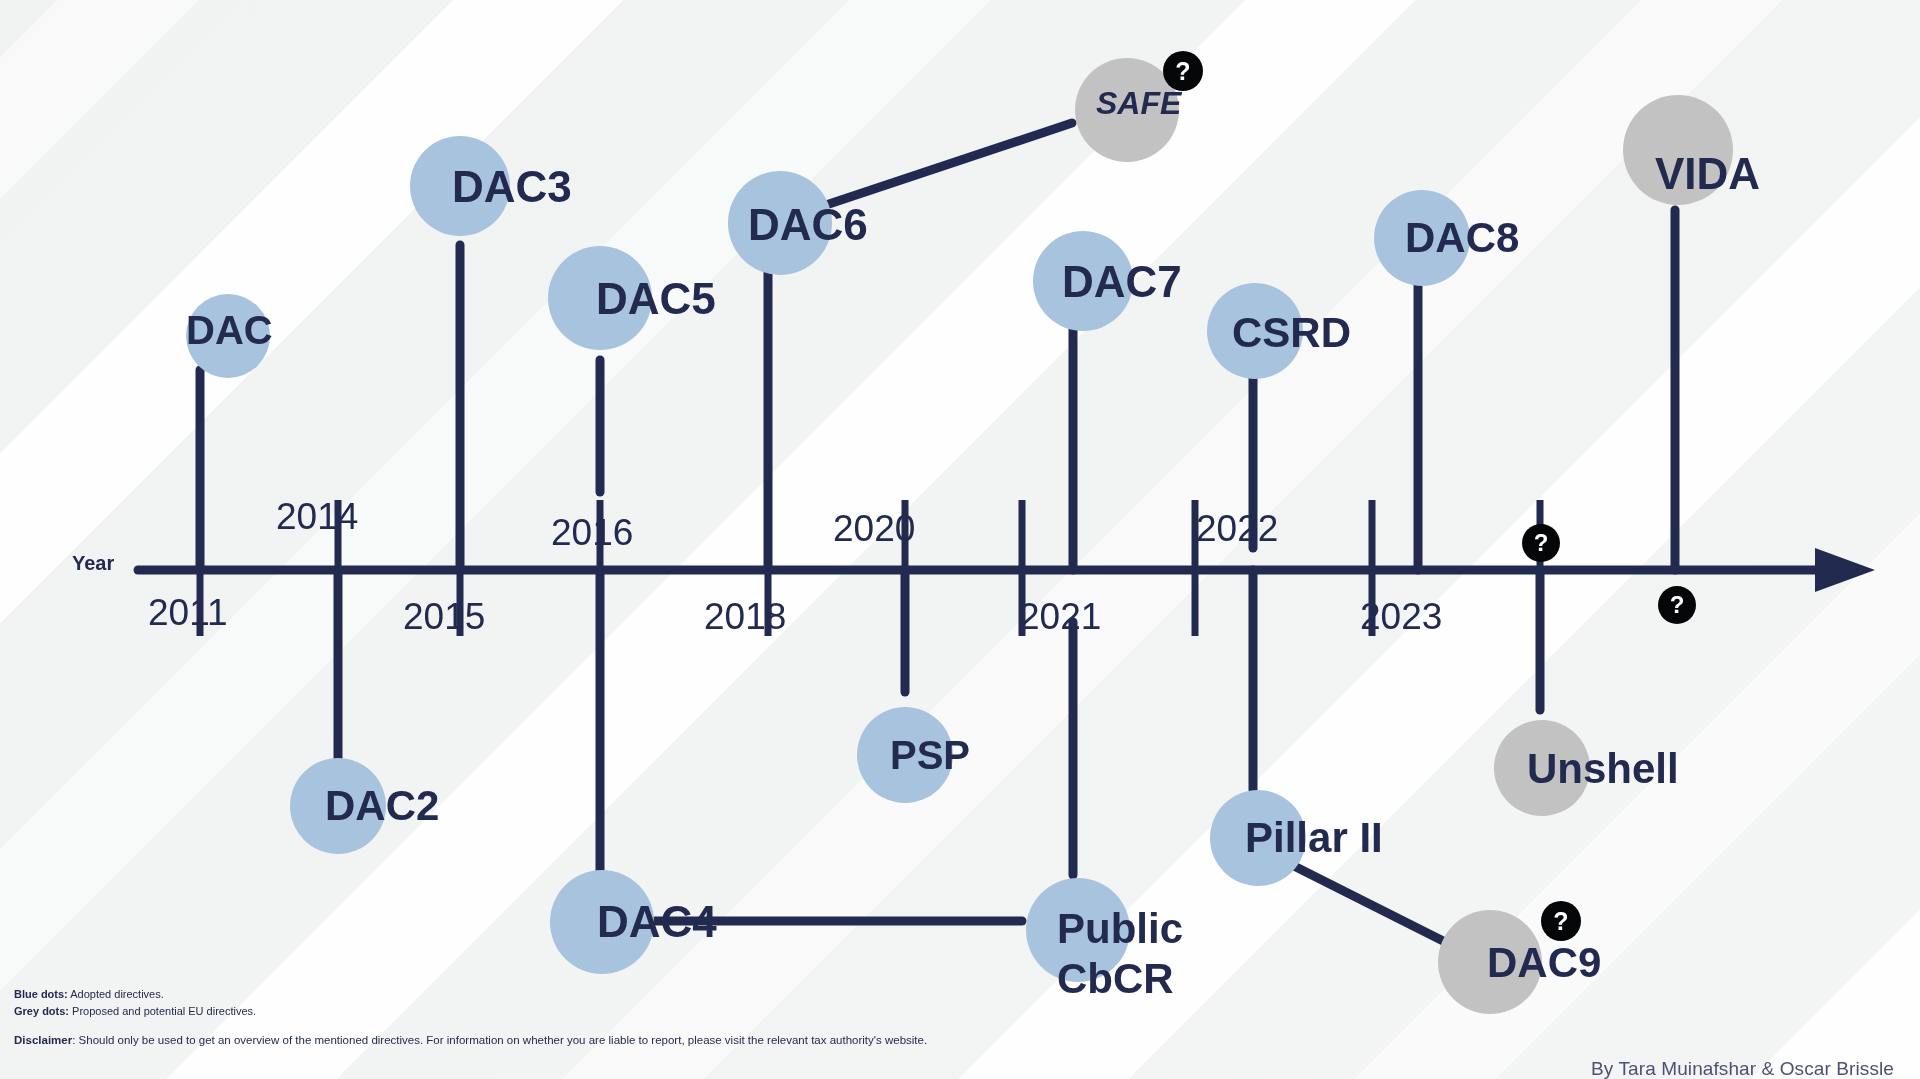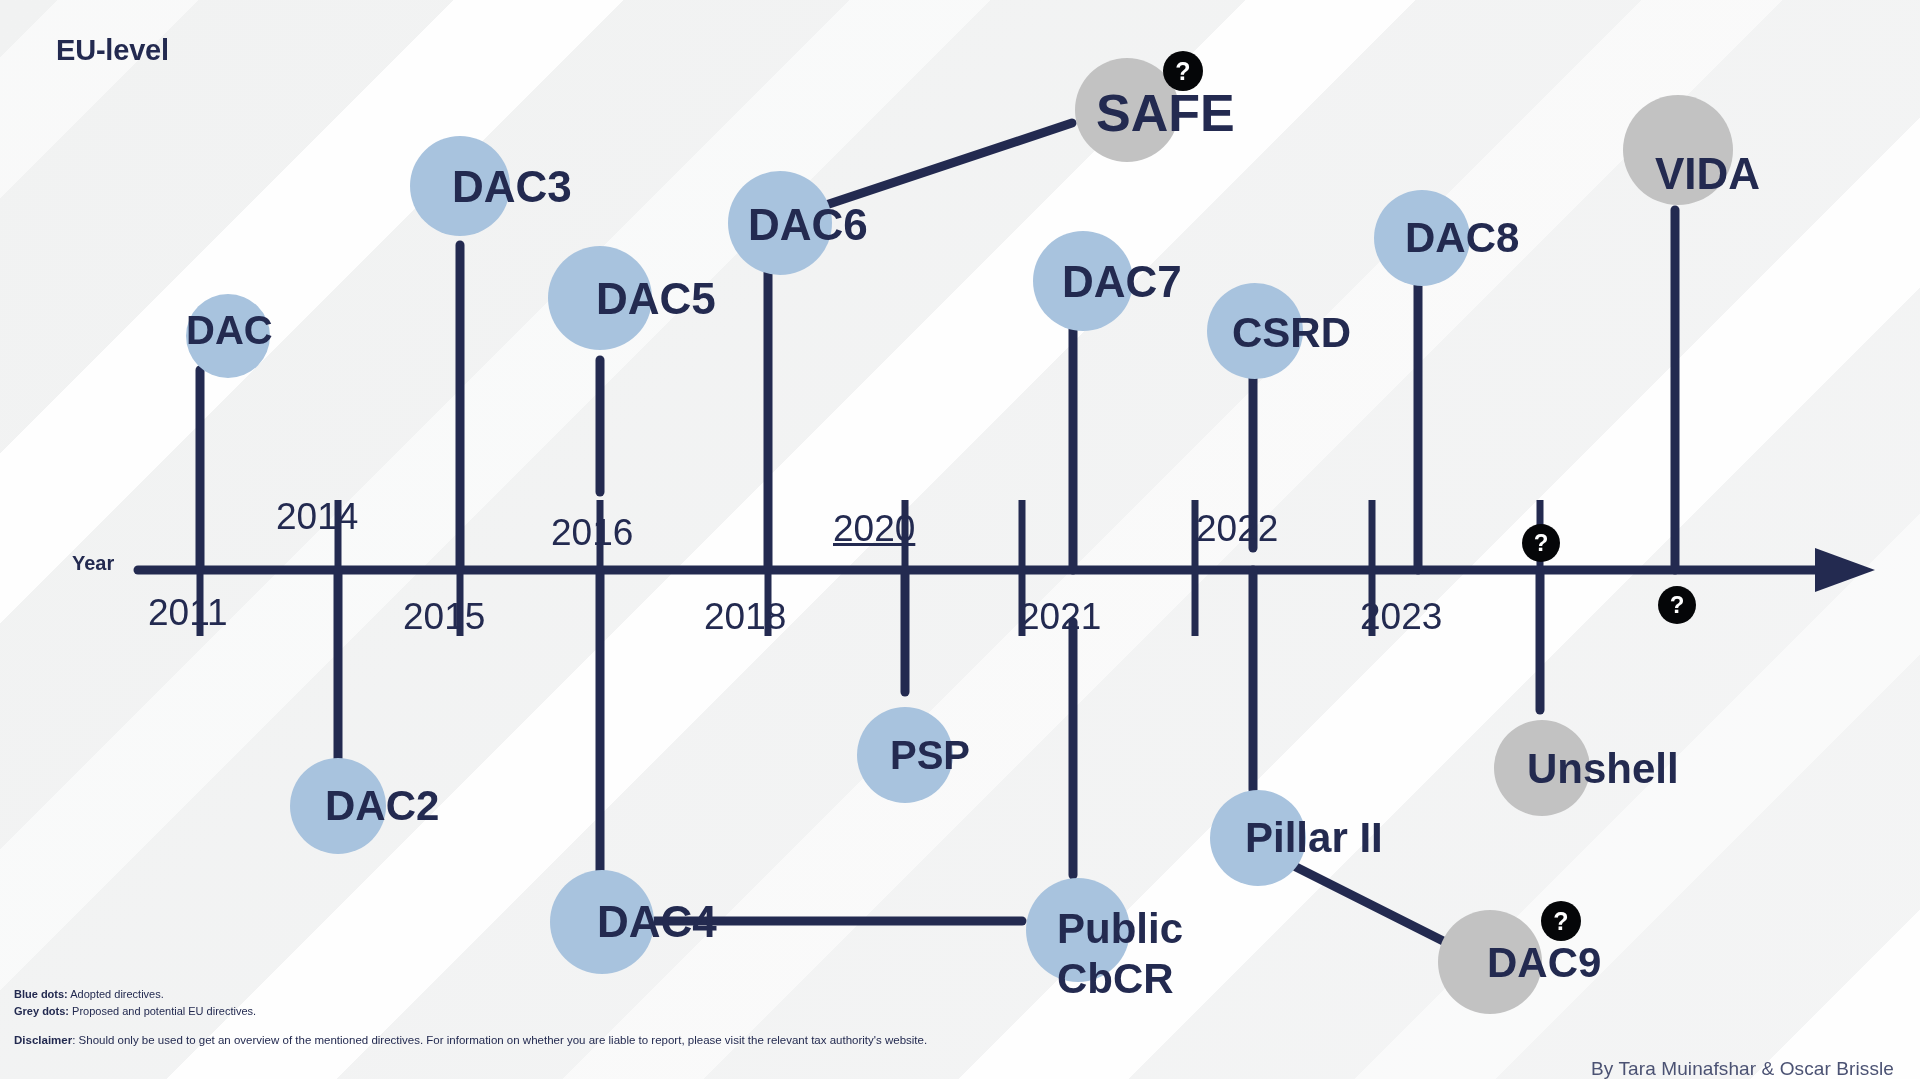--- a/index.html
+++ b/index.html
@@ -72,21 +72,20 @@
     letter-spacing:.1px;
   }
 </style>
 </head>
 <body>
 
 <div id="bg-tint"></div>
 <div id="bg-stripes"></div>
 
 <div id="title-block">
-  <div id="page-subtitle">EU-level</div>
 </div>
 
 <svg id="diagram" viewBox="0 0 1920 1079" xmlns="http://www.w3.org/2000/svg">
 
   <g>
     <line x1="138" y1="570" x2="1815" y2="570" stroke="#232a50" stroke-width="9" stroke-linecap="round"></line>
     <polygon points="1815,548 1875,570 1815,592" fill="#232a50"></polygon>
   </g>
 
   <g stroke="#232a50" stroke-width="7" stroke-linecap="butt">
@@ -157,21 +156,21 @@
 </svg>
 
 <div class="node-label" style="left:186px;top:310px;font-size:40px;">DAC</div>
 
 <div class="node-label" style="left:452px;top:165px;font-size:44px;">DAC3</div>
 
 <div class="node-label" style="left:596px;top:277px;font-size:44px;">DAC5</div>
 
 <div class="node-label" style="left:748px;top:203px;font-size:44px;">DAC6</div>
 
-<div class="node-label" style="left:1096px;top:87px;font-size:52px;">SAFE</div>
+<div class="node-label" style="left:1096px;top:87px;font-size:32px;font-style:italic;">SAFE</div>
 
 <div class="node-label" style="left:1062px;top:260px;font-size:44px;">DAC7</div>
 
 <div class="node-label" style="left:1232px;top:312px;font-size:42px;">CSRD</div>
 
 <div class="node-label" style="left:1405px;top:217px;font-size:42px;">DAC8</div>
 
 <div class="node-label" style="left:1655px;top:128px;font-size:44px;margin-top:24px;">VIDA</div>
 
 <div class="node-label" style="left:325px;top:785px;font-size:42px;">DAC2</div>
@@ -189,21 +188,21 @@
 
 <div class="node-label" style="left:1487px;top:942px;font-size:42px;">DAC9</div>
 
 <div id="axis-name">Year</div>
 
 <div class="year-label" style="left:148px;top:592px;">2011</div>
 <div class="year-label" style="left:270px;top:496px;margin-left:6px;">2014</div>
 <div class="year-label" style="left:403px;top:596px;">2015</div>
 <div class="year-label" style="left:551px;top:512px;">2016</div>
 <div class="year-label" style="left:704px;top:596px;">2018</div>
-<div class="year-label" style="left:833px;top:508px;text-decoration:underline;">2020</div>
+<div class="year-label" style="left:833px;top:508px;">2020</div>
 <div class="year-label" style="left:1019px;top:596px;">2021</div>
 <div class="year-label" style="left:1196px;top:508px;">2022</div>
 <div class="year-label" style="left:1360px;top:596px;">2023</div>
 
 <div class="qbadge" style="left:1163px;top:51px;width:40px;height:40px;font-size:25px;">?</div>
 
 <div class="qbadge" style="left:1522px;top:524px;width:38px;height:38px;font-size:24px;">?</div>
 
 <div class="qbadge" style="left:1658px;top:586px;width:38px;height:38px;font-size:24px;">?</div>
 

